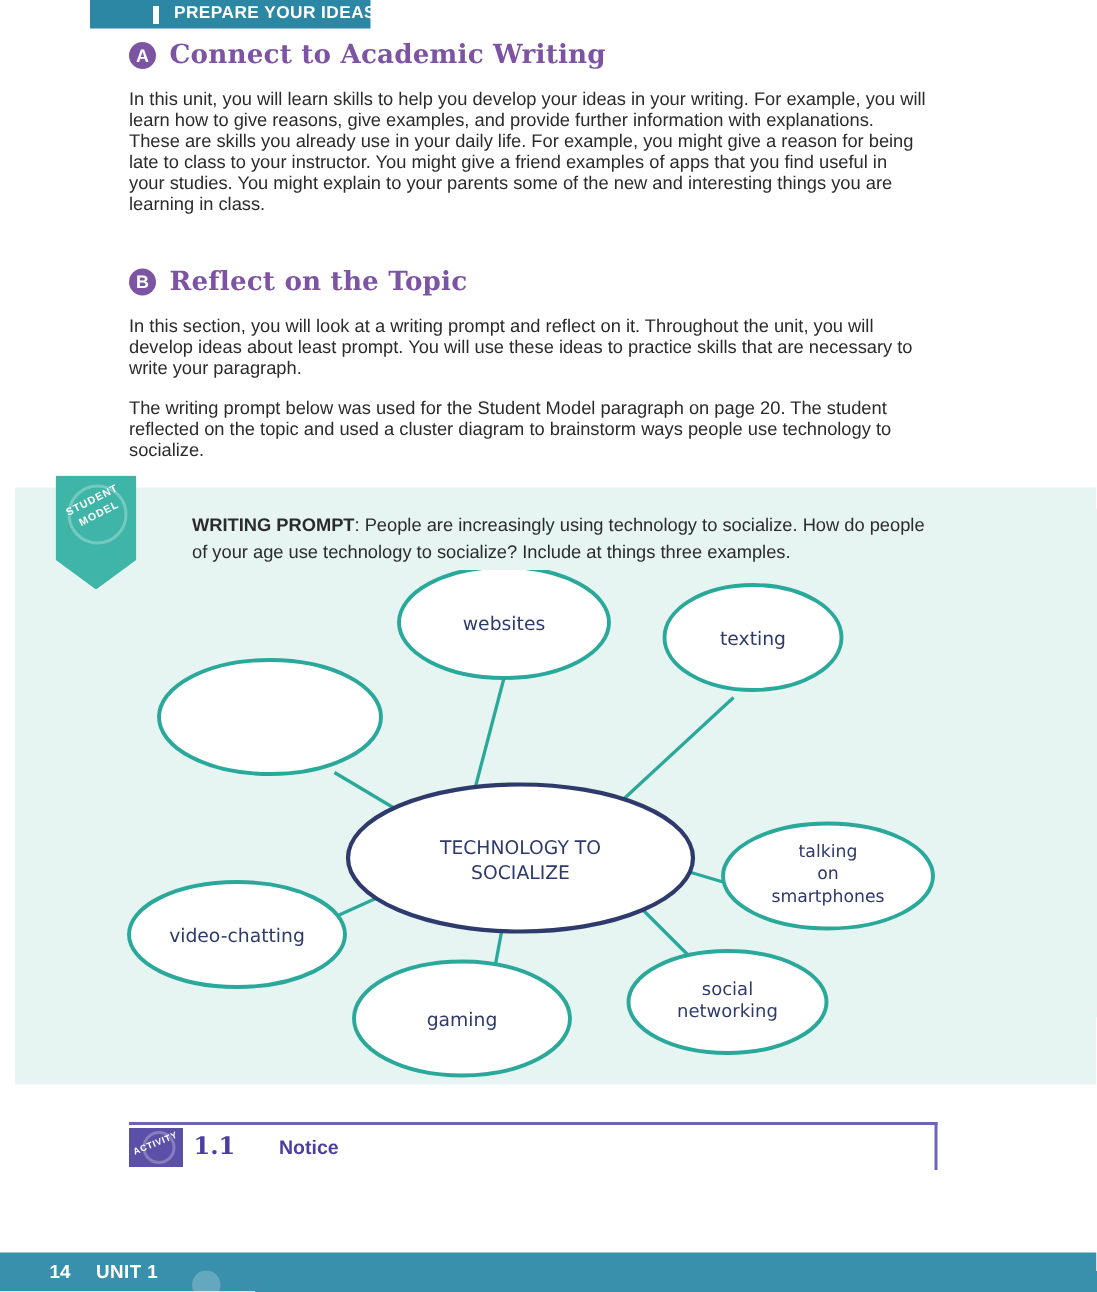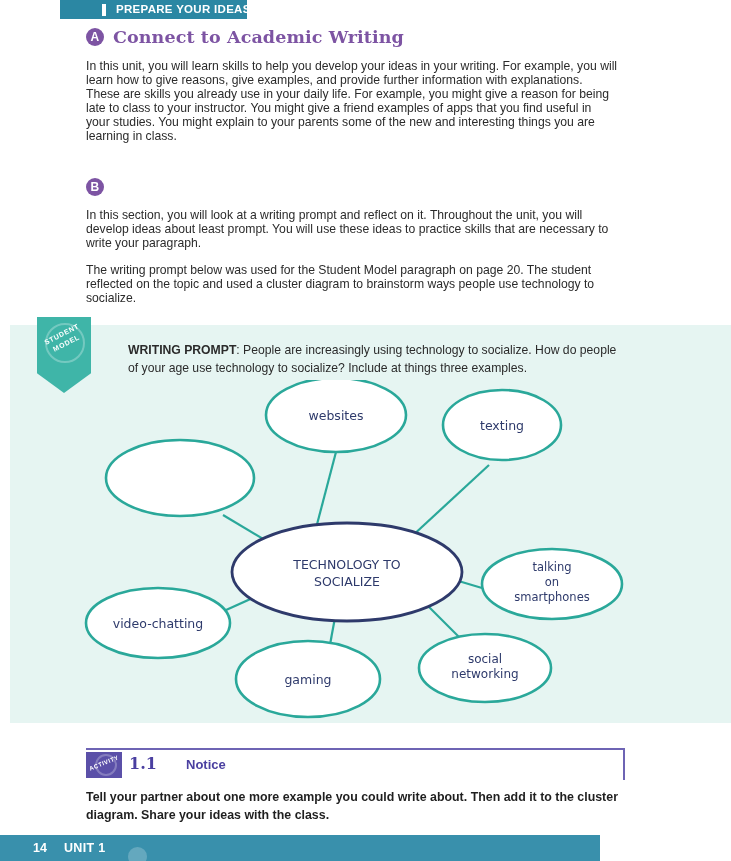--- a/index.html
+++ b/index.html
@@ -113,21 +113,21 @@
     position: absolute; left: 76px; top: 7px;
     color: #4a3fa0; font-size: 13px; font-weight: bold; padding-left: 24px;
   }
   p.actbody {
     margin-top: 9px;
     font-size: 12.4px; line-height: 17.6px; color: #1f1f1f; font-weight: bold;
   }
 
   
   .footer {
-    position: absolute; left: 0; bottom: 0; width: 600px; height: 26px;
+    position: absolute; left: 0; bottom: 0; width: 731px; height: 26px;
     background: #3990ac;
   }
   .footer .dot {
     position: absolute; left: 128px; top: 12px; width: 19px; height: 19px;
     border-radius: 50%; background: rgba(255,255,255,.22);
   }
   .footer .pgnum {
     position: absolute; left: 33px; top: 6px; color: #ffffff;
     font-size: 12.5px; font-weight: bold;
   }
@@ -150,20 +150,21 @@
     <h2 class="sec">
       <span class="lettercircle">A</span>
       <span>Connect to Academic Writing</span>
     </h2>
     <p class="body" style="margin-top:12px;">In this unit, you will learn skills to help you develop your ideas in your writing. For example, you will learn how to give reasons, give examples, and provide further information with explanations. These are skills you already use in your daily life. For example, you might give a reason for being late to class to your instructor. You might give a friend examples of apps that you find useful in your studies. You might explain to your parents some of the new and interesting things you are learning in class.</p>
   </div>
 
   <div class="col" style="top:178px;">
     <h2 class="sec">
       <span class="lettercircle">B</span>
+      <span>Reflect on the Topic</span>
     </h2>
     <p class="body" style="margin-top:12px;">In this section, you will look at a writing prompt and reflect on it. Throughout the unit, you will develop ideas about least prompt. You will use these ideas to practice skills that are necessary to write your paragraph.</p>
     <p class="body" style="margin-top:13px;">The writing prompt below was used for the Student Model paragraph on page 20. The student reflected on the topic and used a cluster diagram to brainstorm ways people use technology to socialize.</p>
   </div>
 
   <div class="mintband">
 
     <div class="bookmark">
       <div class="shape"></div>
       <div class="ring"></div>
@@ -239,21 +240,20 @@
 
   <div class="activity">
     <div class="actbox">
       <div class="actbadge">
         <div class="ring"></div>
         <div class="tl">ACTIVITY</div>
       </div>
       <div class="actnum">1.1</div>
       <div class="acttitle">Notice</div>
     </div>
-    <p class="actbody">Tell your partner about one more example you could write about. Then add it to the cluster diagram. Share your ideas with the class.</p>
   </div>
 
   <div class="footer">
     <div class="dot"></div>
     <div class="pgnum">14</div>
     <div class="unit">UNIT 1</div>
   </div>
 
 </div>
 

